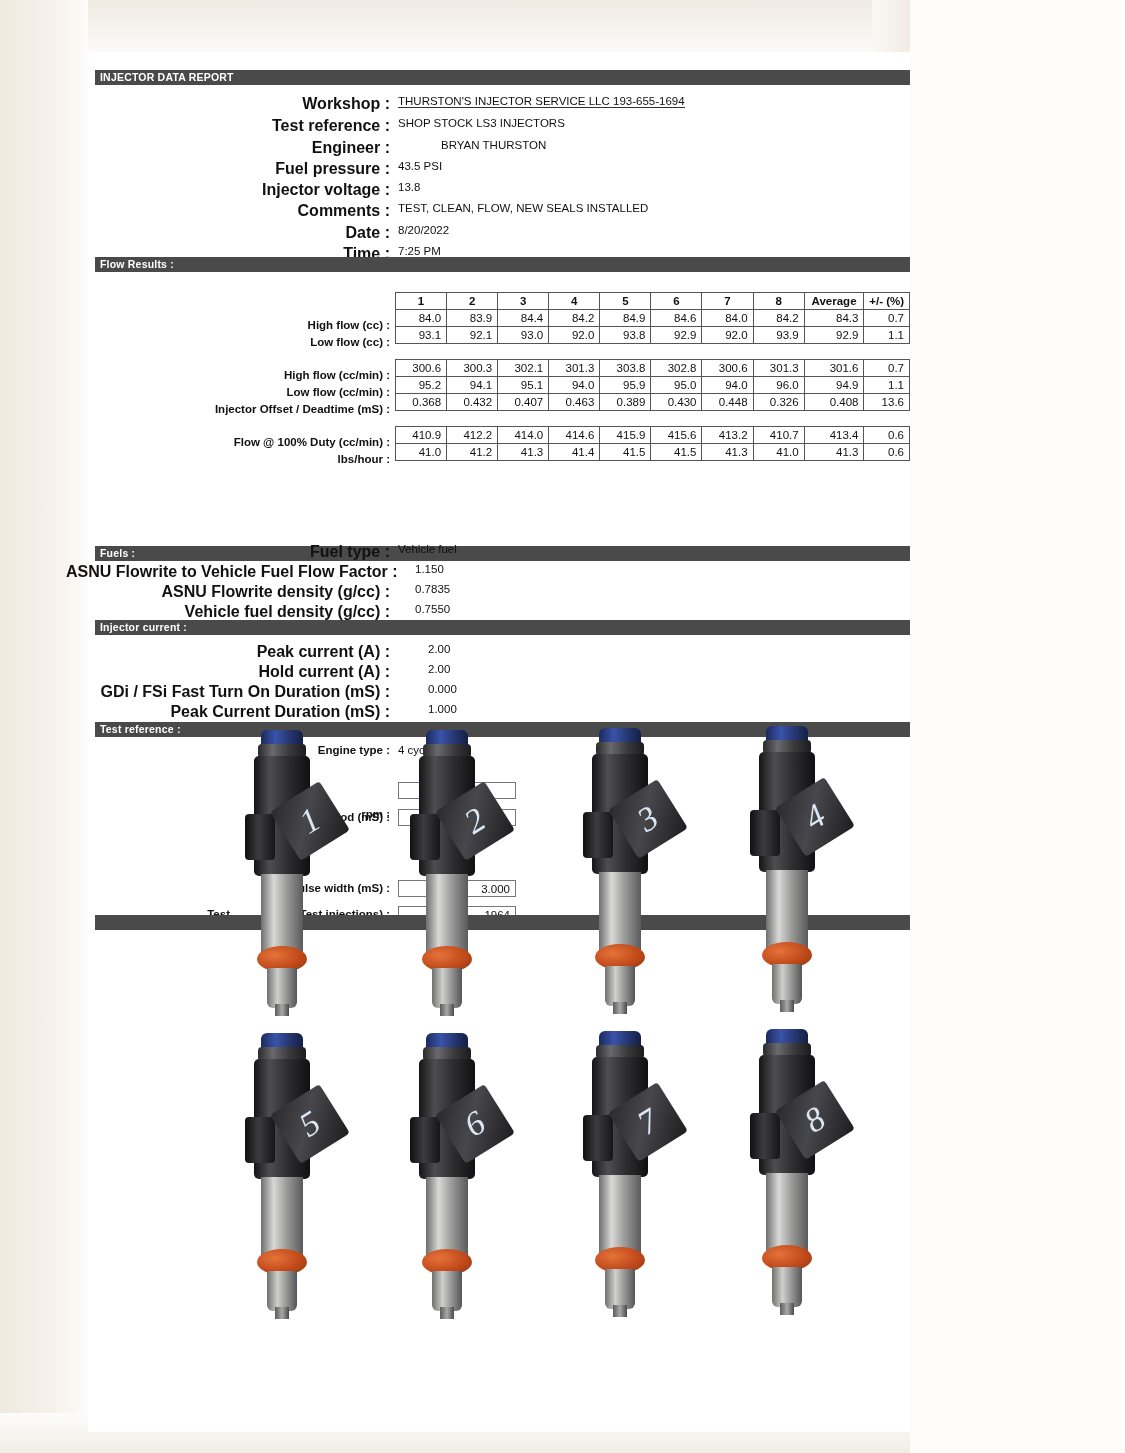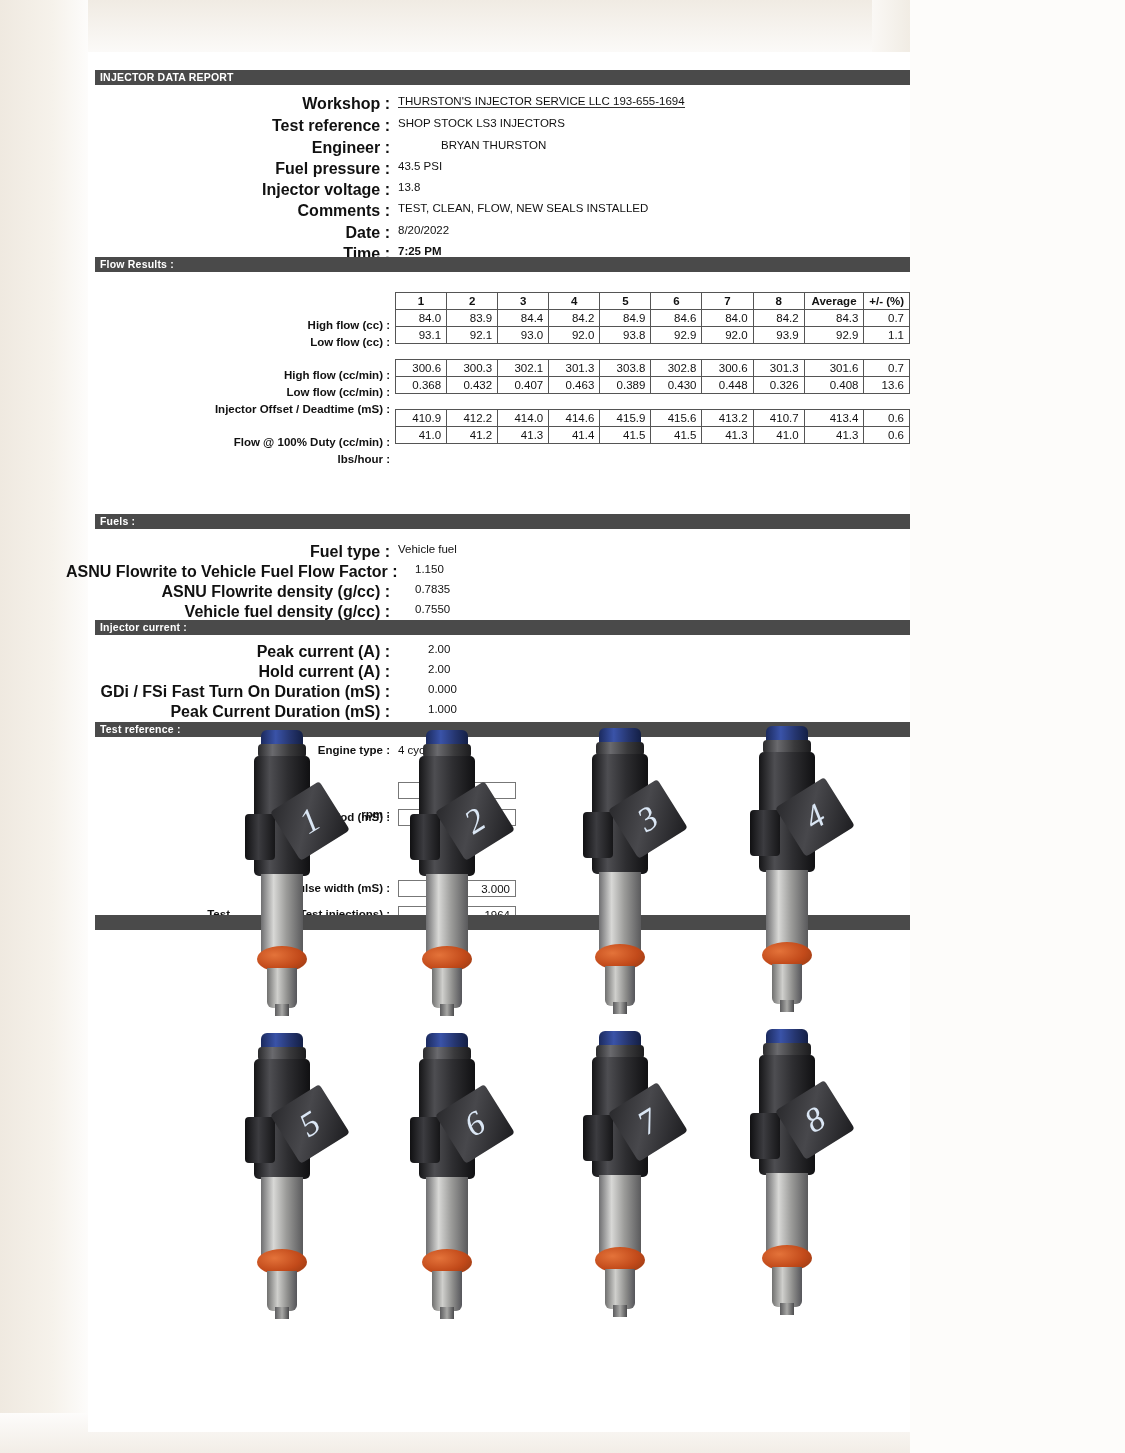--- a/index.html
+++ b/index.html
@@ -310,21 +310,21 @@
   <div class="lbl" style="left:120px; top:181px; width:270px;">Injector voltage :</div>
   <div class="val" style="left:398px; top:181px;">13.8</div>
 
   <div class="lbl" style="left:120px; top:202px; width:270px;">Comments :</div>
   <div class="val" style="left:398px; top:202px;">TEST, CLEAN, FLOW, NEW SEALS INSTALLED</div>
 
   <div class="lbl" style="left:120px; top:224px; width:270px;">Date :</div>
   <div class="val" style="left:398px; top:224px;">8/20/2022</div>
 
   <div class="lbl" style="left:120px; top:245px; width:270px;">Time :</div>
-  <div class="val" style="left:398px; top:245px;font-weight:bold;">7:25 PM</div>
+  <div class="val" style="left:398px; top:245px;">7:25 PM</div>
 
   <div class="logo" style="left:938px; top:112px;">
     <div class="diamond"></div>
     <div class="logotext">ASNU</div>
     <div class="nozzle"></div>
   </div>
 
   <div class="bar" style="left:95px; top:257px; width:990px;">
     <span>Flow Results :</span>
   </div>
@@ -386,20 +386,32 @@
       <td>302.1</td>
       <td>301.3</td>
       <td>303.8</td>
       <td>302.8</td>
       <td>300.6</td>
       <td>301.3</td>
       <td class="avg">301.6</td>
       <td class="pct">0.7</td>
     </tr>
     <tr>
+      <td>95.2</td>
+      <td>94.1</td>
+      <td>95.1</td>
+      <td>94.0</td>
+      <td>95.9</td>
+      <td>95.0</td>
+      <td>94.0</td>
+      <td>96.0</td>
+      <td class="avg">94.9</td>
+      <td class="pct">1.1</td>
+    </tr>
+    <tr>
       <td>0.368</td>
       <td>0.432</td>
       <td>0.407</td>
       <td>0.463</td>
       <td>0.389</td>
       <td>0.430</td>
       <td>0.448</td>
       <td>0.326</td>
       <td class="avg">0.408</td>
       <td class="pct">13.6</td>
@@ -427,21 +439,21 @@
       <td>41.5</td>
       <td>41.5</td>
       <td>41.3</td>
       <td>41.0</td>
       <td class="avg">41.3</td>
       <td class="pct">0.6</td>
     </tr>
   </tbody>
     </table>
 
-  <div class="bar" style="left:95px; top:514px; width:990px;">
+  <div class="bar" style="left:95px; top:546px; width:990px;">
     <span>Fuels :</span>
   </div>
 
   <div class="lbl" style="left:60px; top:543px; width:330px;">Fuel type :</div>
   <div class="val" style="left:398px; top:543px;">Vehicle fuel</div>
 
   <div class="lbl" style="left:66px; top:563px; width:330px;">ASNU Flowrite to Vehicle Fuel Flow Factor :</div>
   <div class="val" style="left:415px; top:563px;">1.150</div>
 
   <div class="lbl" style="left:60px; top:583px; width:330px;">ASNU Flowrite density (g/cc) :</div>

